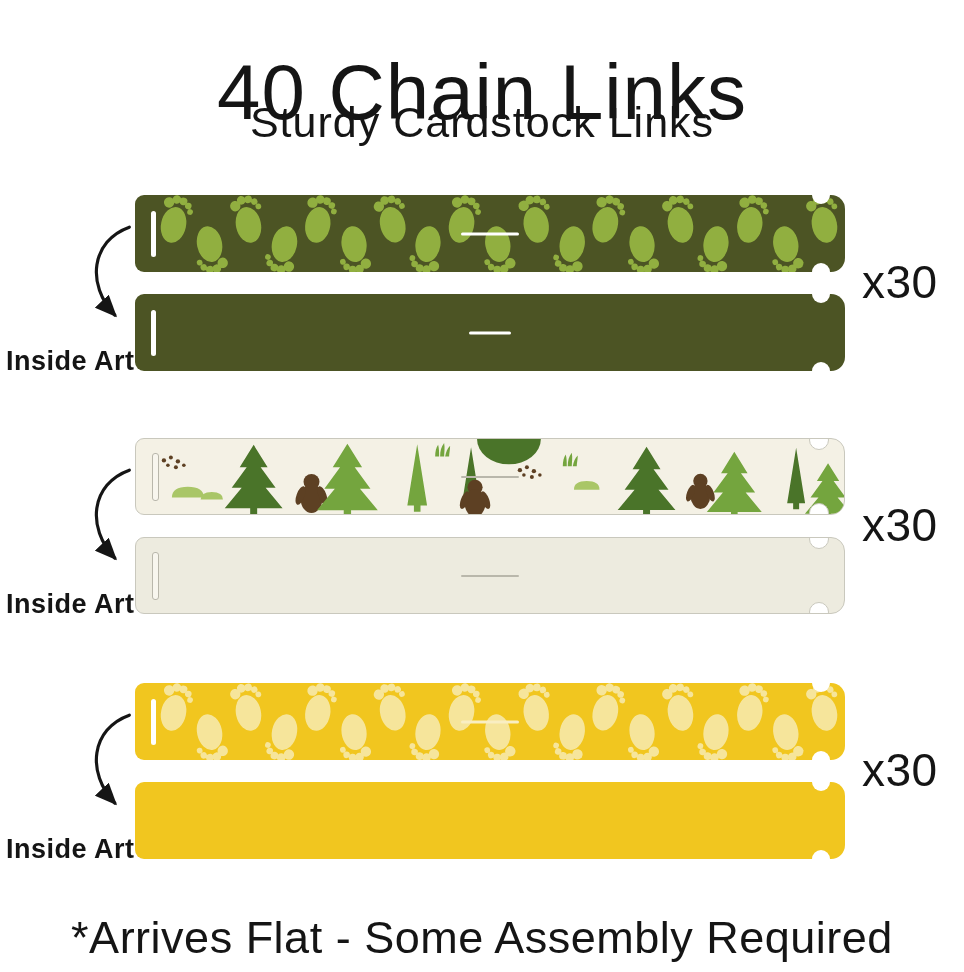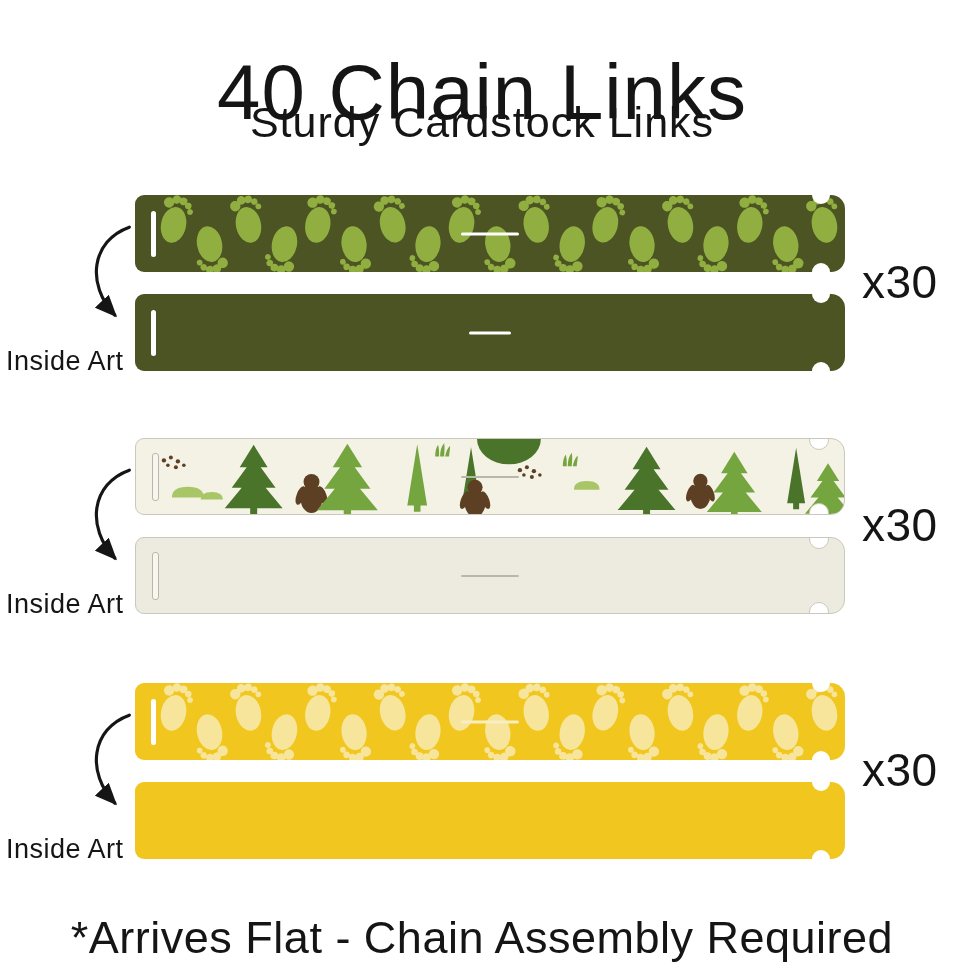--- a/index.html
+++ b/index.html
@@ -47,21 +47,21 @@
 
   .notch{position:absolute;right:15px;width:18px;height:18px;border-radius:50%;background:#fff;}
   .notch.t{top:-9px}.notch.b{bottom:-9px}
   .cream .notch{border:1px solid var(--cream-border)}
 
   .arrow{
     position:absolute;left:84px;top:27px;width:58px;height:110px;
     fill:none;stroke:var(--ink,#151515);stroke-width:3.5;stroke-linecap:round;
   }
   .count{position:absolute;left:862px;top:60px;font-size:46px;letter-spacing:0.5px;}
-  .inside-art{position:absolute;left:6px;top:151px;font-size:27px;letter-spacing:0.5px;}
+  .inside-art{position:absolute;left:6px;top:151px;font-size:27px;letter-spacing:0.5px;font-weight:bold;}
   .defs-holder{position:absolute;width:0;height:0;overflow:hidden}
 </style>
 </head>
 <body>
 
 <svg class="defs-holder" aria-hidden="true">
   <defs>
     <marker id="ah" markerWidth="7" markerHeight="6" refX="6" refY="3" orient="auto" markerUnits="strokeWidth">
       <path d="M0,0 L7,3 L0,6 Z" fill="#151515"></path>
     </marker>
@@ -204,13 +204,13 @@
     <span class="notch t"></span>
     <span class="notch b"></span>
   </div>
   <svg class="arrow" viewBox="0 0 64 120">
     <path d="M50,5 C8,20 2,68 34,102" marker-end="url(#ah)"></path>
   </svg>
   <div class="count">x30</div>
   <div class="inside-art">Inside Art</div>
 </section>
 
-<div class="footer-note">*Arrives Flat - Chain Assembly Required</div>
+<div class="footer-note">*Arrives Flat - Some Assembly Required</div>
 
 </body></html>

